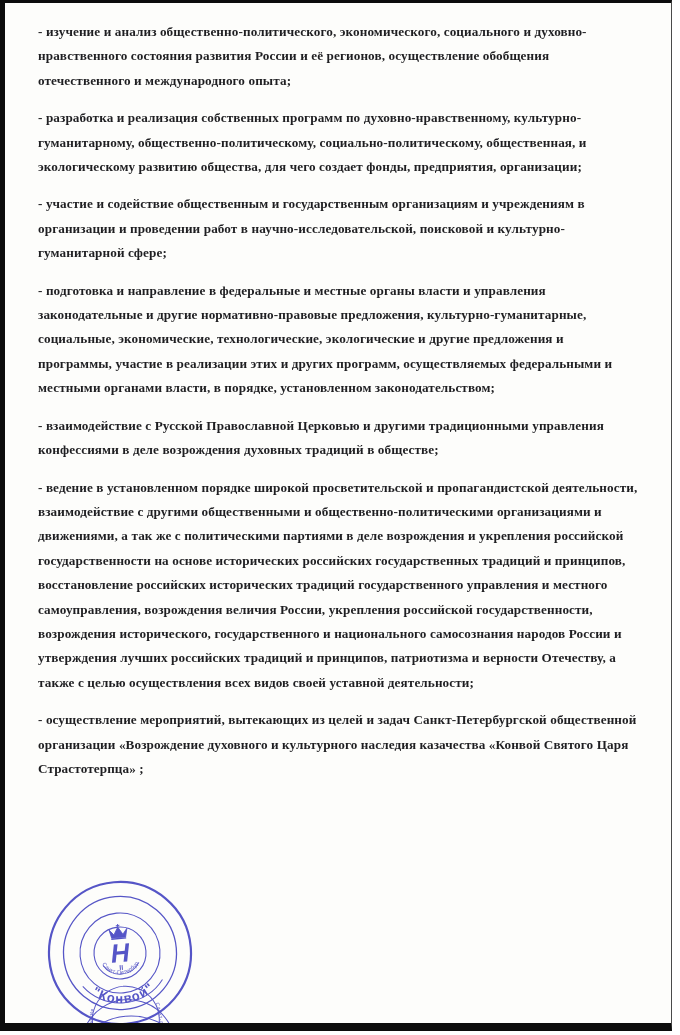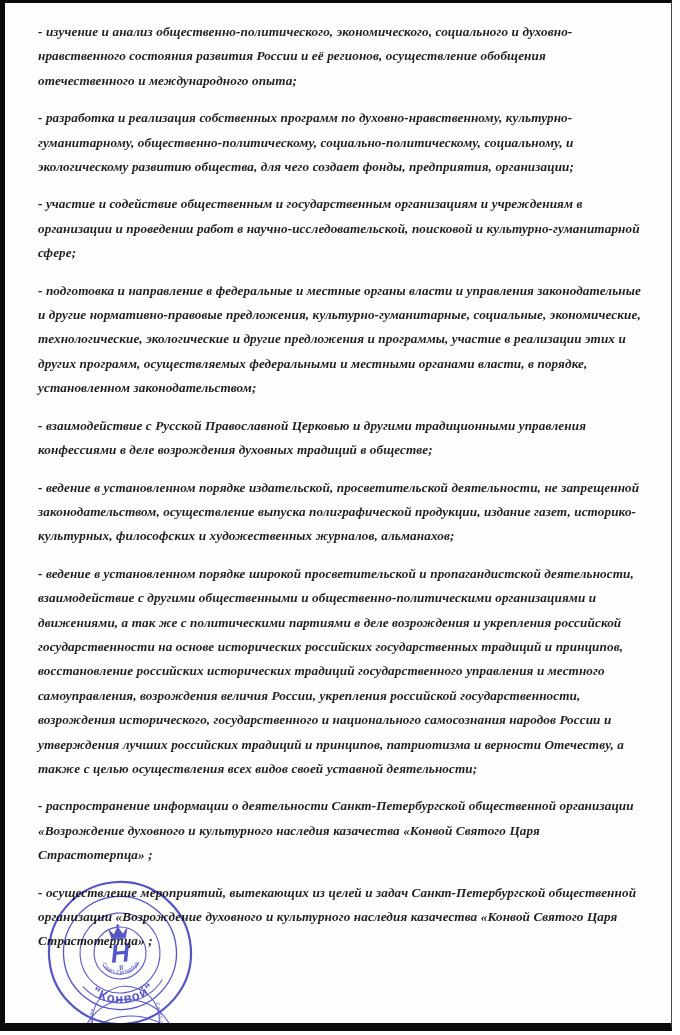--- a/index.html
+++ b/index.html
@@ -27,48 +27,46 @@
   }
   .text-block {
     position: relative;
     padding: 17px 30px 0 33px;
     color: #1f1f22;
     font-size: 13.2px;
     font-weight: 600;
     line-height: 24.4px;
     letter-spacing: 0.1px;
   }
-  .para { margin-bottom: 13px; font-style: italic; }
+  .para { margin-bottom: 13px; }
   .stamp {
     position: absolute;
     left: 35px; top: 870px;
     width: 160px; height: 160px;
     opacity: 0.87;
     mix-blend-mode: multiply;
     pointer-events: none;
   }
   .stamp svg { overflow: visible; }
   .stamp text, .stamp textPath {
     font-family: "Liberation Sans", sans-serif;
   }
 </style>
 </head>
 <body>
 
 <div class="scan-wrap">
   <div class="page">
     <div class="text-block">
       <p class="para">- изучение и анализ общественно-политического, экономического, социального и духовно-нравственного состояния развития России и её регионов, осуществление обобщения отечественного и международного опыта;</p>
-      <p class="para">- разработка и реализация собственных программ по духовно-нравственному, культурно-гуманитарному, общественно-политическому, социально-политическому, социальному, и экологическому развитию общества, для чего создает фонды, предприятия, организации;</p>
+      <p class="para">- разработка и реализация собственных программ по духовно-нравственному, культурно-гуманитарному, общественно-политическому, социально-политическому, общественная, и экологическому развитию общества, для чего создает фонды, предприятия, организации;</p>
       <p class="para">- участие и содействие общественным и государственным организациям и учреждениям в организации и проведении работ в научно-исследовательской, поисковой и культурно-гуманитарной сфере;</p>
       <p class="para">- подготовка и направление в федеральные и местные органы власти и управления законодательные и другие нормативно-правовые предложения, культурно-гуманитарные, социальные, экономические, технологические, экологические и другие предложения и программы, участие в реализации этих и других программ, осуществляемых федеральными и местными органами власти, в порядке, установленном законодательством;</p>
       <p class="para">- взаимодействие с Русской Православной Церковью и другими традиционными управления конфессиями в деле возрождения духовных традиций в обществе;</p>
-      <p class="para">- ведение в установленном порядке издательской, просветительской деятельности, не запрещенной законодательством, осуществление выпуска полиграфической продукции, издание газет, историко-культурных, философских и художественных журналов, альманахов;</p>
       <p class="para">- ведение в установленном порядке широкой просветительской и пропагандистской деятельности, взаимодействие с другими общественными и общественно-политическими организациями и движениями, а так же с политическими партиями в деле возрождения и укрепления российской государственности на основе исторических российских государственных традиций  и принципов, восстановление российских исторических традиций государственного управления и местного самоуправления, возрождения величия России,  укрепления  российской государственности, возрождения исторического, государственного и национального самосознания народов России и утверждения лучших российских традиций и принципов, патриотизма и верности Отечеству, а также с целью осуществления всех видов своей уставной деятельности;</p>
-      <p class="para">- распространение информации о деятельности Санкт-Петербургской общественной  организации  «Возрождение духовного и культурного наследия  казачества «Конвой Святого Царя Страстотерпца» ;</p>
       <p class="para">- осуществление мероприятий, вытекающих из целей и задач Санкт-Петербургской общественной  организации «Возрождение духовного и культурного наследия  казачества «Конвой Святого Царя Страстотерпца» ;</p>
 
     </div>
 
     <div class="stamp">
       <svg width="160" height="160" viewBox="-80 -80 160 160">
         <g transform="rotate(-5)" fill="none" stroke="#3d3dc2">
 
           <circle cx="0" cy="0" r="71" stroke-width="2.2"></circle>
           <circle cx="0" cy="0" r="56.5" stroke-width="1.3"></circle>

